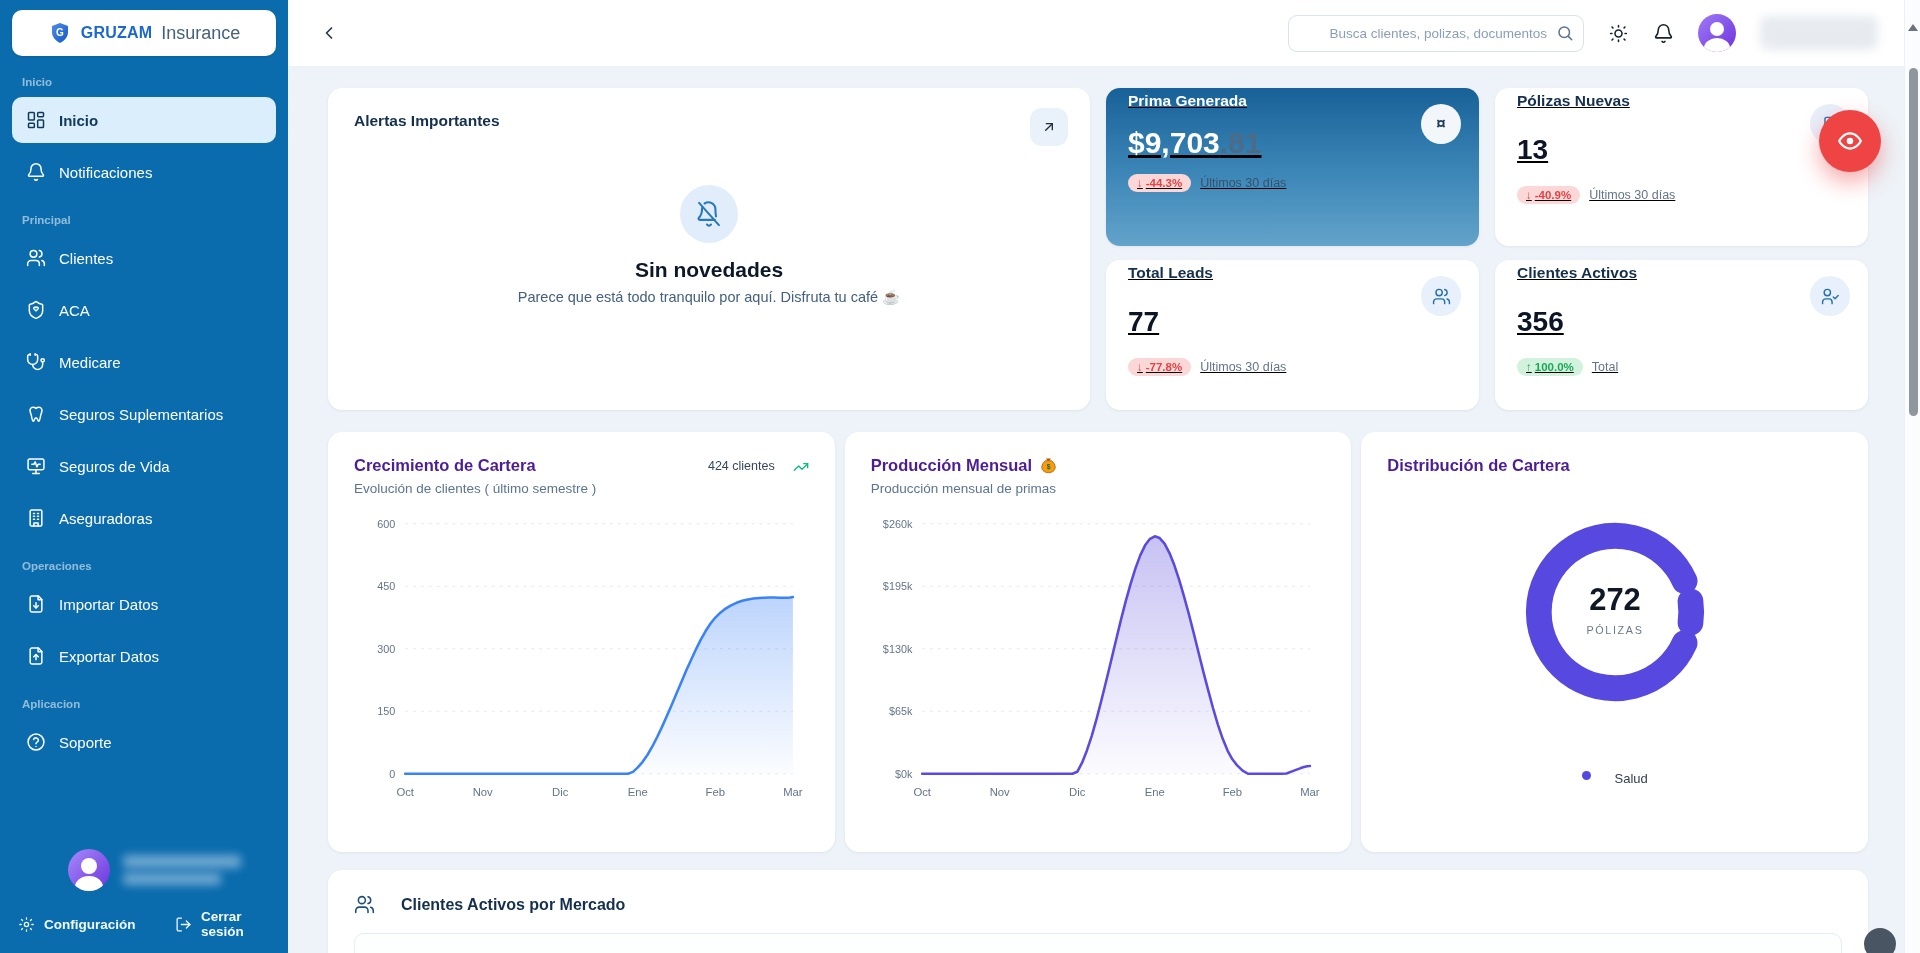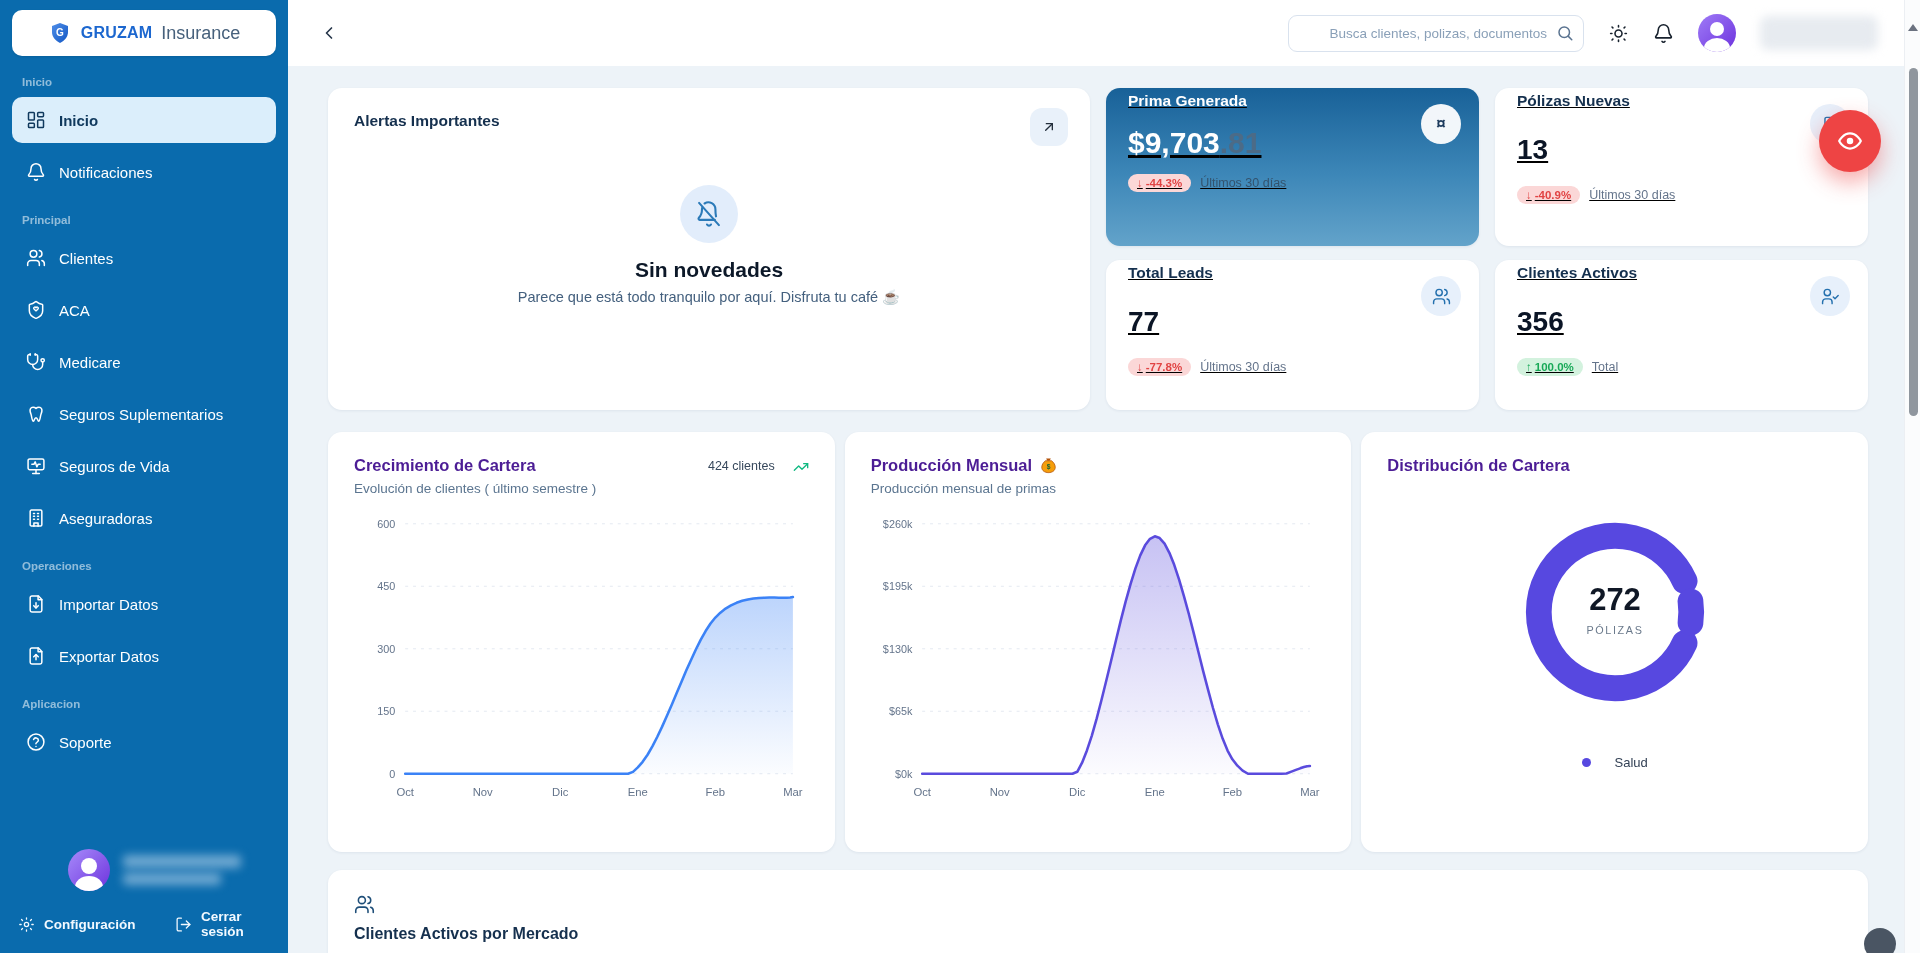--- a/index.html
+++ b/index.html
@@ -86,26 +86,26 @@
   .row2{display:grid;grid-template-columns:1fr 1fr 1fr;gap:10px;margin-top:22px;}
   .chart-card{height:420px;padding:24px 26px;}
   .chart-head{display:flex;align-items:flex-start;justify-content:space-between;}
   .chart-title{font-size:16.5px;font-weight:bold;color:#4c1d95;display:flex;align-items:center;gap:7px;text-align:center;}
   .chart-sub{font-size:13.5px;color:#5b7590;margin-top:6px;}
   .chart-badge{display:flex;align-items:flex-start;gap:18px;font-size:12.5px;color:#37485c;margin-top:3px;}
   .chart-badge .icon{width:16px;height:16px;color:#10b981;}
   .chart-svg{width:100%;height:auto;margin-top:14px;}
   .donut-wrap{display:flex;flex-direction:column;align-items:center;margin-top:34px;}
   .donut-wrap svg{width:206px;height:206px;}
-  .legend{display:flex;align-items:center;gap:24px;margin-top:40px;font-size:13px;color:#334155;}
+  .legend{display:flex;gap:24px;margin-top:56px;font-size:13px;color:#334155;}
   .legend .dot{width:9px;height:9px;border-radius:50%;background:#5748e0;}
 
   .row3{margin-top:18px;}
   .market-card{padding:24px 26px;height:210px;}
-  .market-head{display:flex;gap:10px;flex-direction:column;}
+  .market-head{display:flex;align-items:center;gap:26px;}
   .market-head .icon{width:21px;height:21px;color:#1f4f79;}
   .market-title{font-size:16px;font-weight:bold;color:#15304e;}
   .market-box{margin-top:18px;border:1px solid #e6ecf3;border-radius:10px;height:120px;background:#fdfefe;}
 
   
   .fab{position:absolute;top:110px;left:1819px;width:62px;height:62px;border-radius:50%;background:#ee4444;
     box-shadow:0 10px 22px rgba(238,68,68,.45);display:flex;align-items:center;justify-content:center;z-index:50;cursor:pointer;}
   .fab svg{width:26px;height:26px;color:#fff;}
   .scrollbar{position:absolute;right:0;top:0;bottom:0;width:16px;background:#fbfcfd;border-left:1px solid #eceff3;z-index:40;}
   .sb-up{position:absolute;top:24px;left:3px;width:0;height:0;border-left:5px solid transparent;

